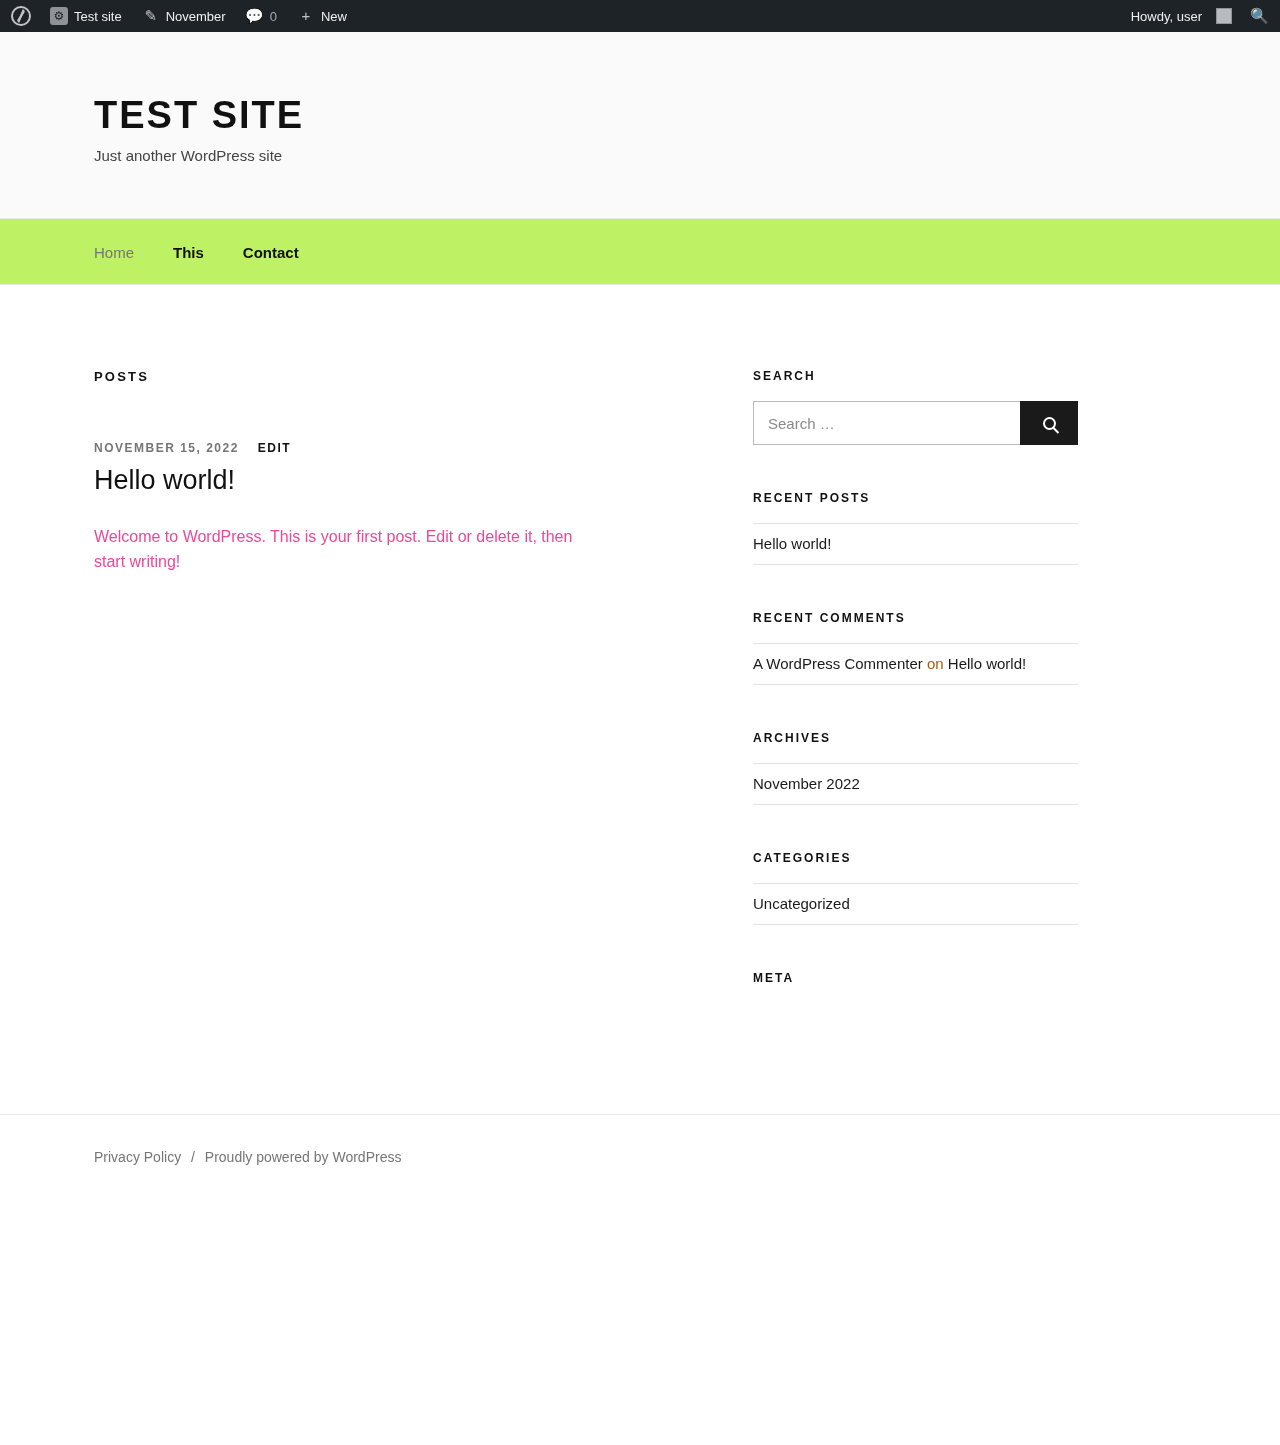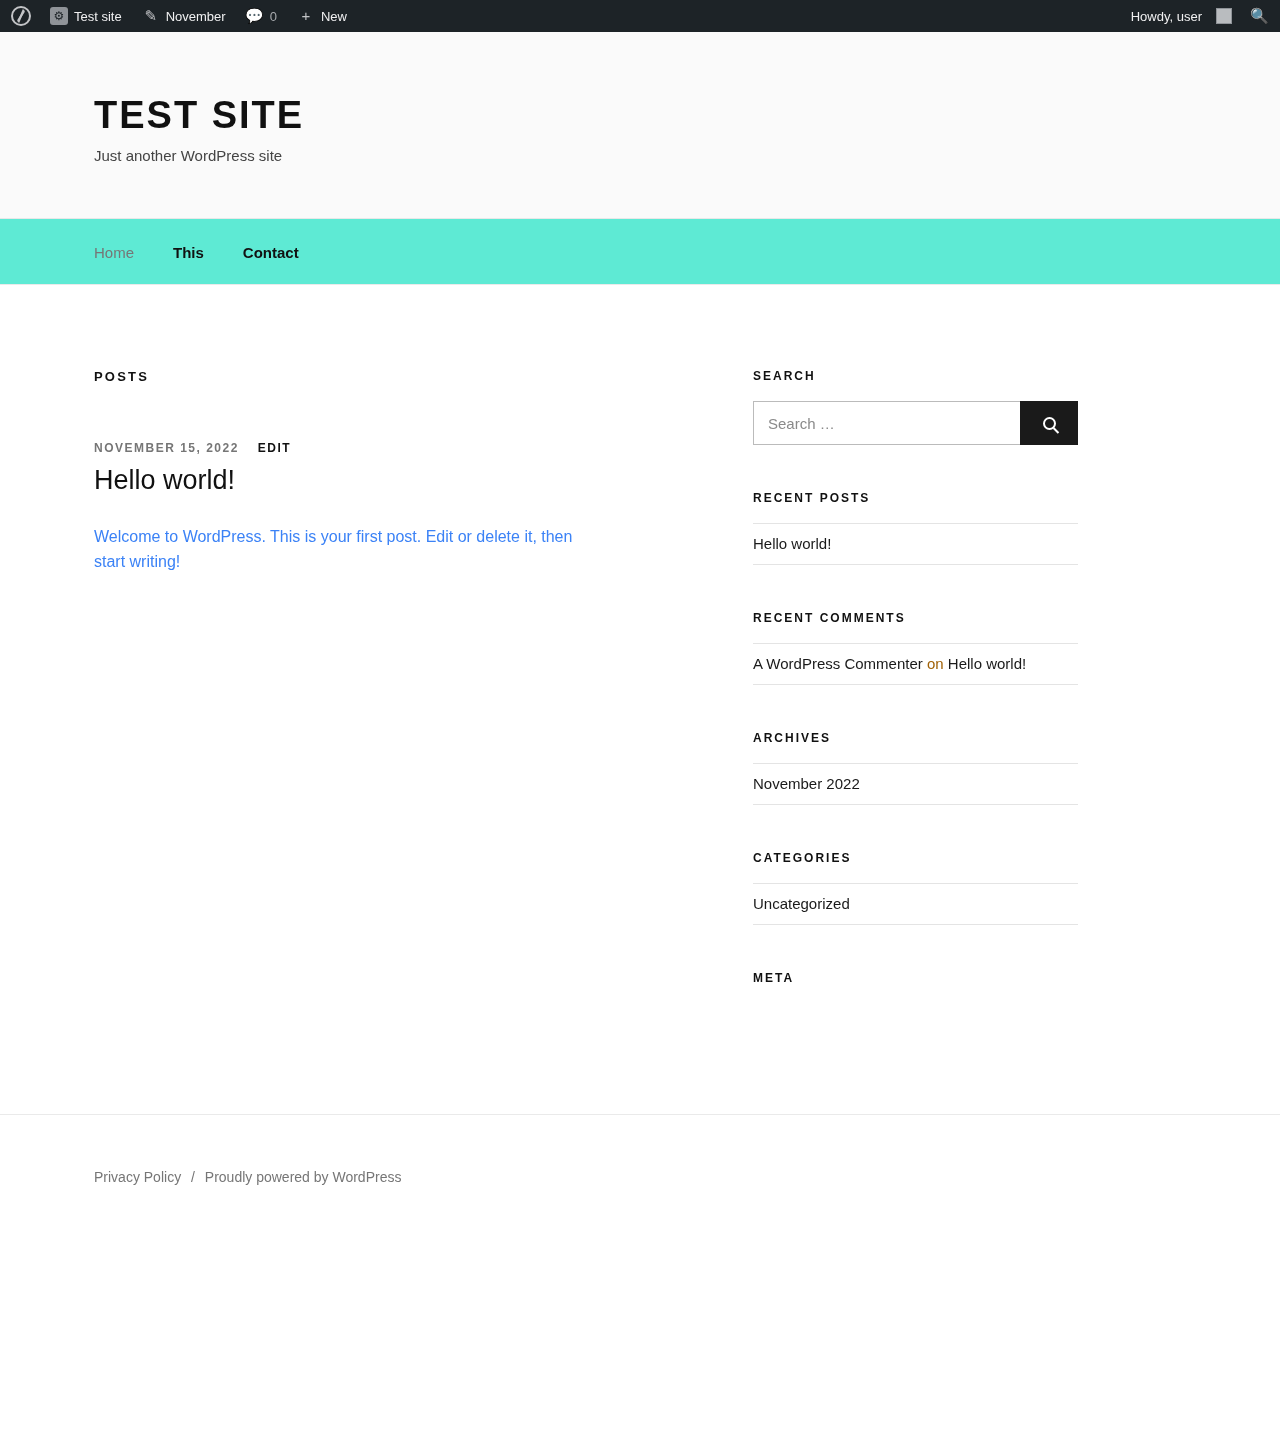--- a/index.html
+++ b/index.html
@@ -106,21 +106,21 @@
     text-transform: uppercase;
   }
   .site-desc {
     font-size: 15px;
     color: #444;
     margin: 0;
   }
 
   
   .site-nav {
-    background: #5eead4;
+    background: #bef264;
     border-bottom: 1px solid #eaeaea;
     height: 66px;
   }
   .nav-inner {
     width: 1092px;
     margin: 0 auto;
     display: flex;
     align-items: center;
     height: 66px;
     gap: 39px;
@@ -164,21 +164,21 @@
   .entry-title {
     font-size: 27px;
     font-weight: normal;
     margin: 0 0 26px 0;
     color: #111;
     line-height: 1.25;
   }
   .entry-content {
     font-size: 16px;
     line-height: 1.6;
-    color: #3b82f6;
+    color: #ec4899;
     max-width: 500px;
     margin: 0;
   }
 
   
   .widget { margin-bottom: 46px; }
   .widget-title {
     font-size: 12px;
     font-weight: bold;
     letter-spacing: 2px;
@@ -233,21 +233,21 @@
     color: #1a1a1a;
   }
   .widget-list li:first-child { border-top: 1px solid #e4e4e4; }
   .widget-list a { color: #1a1a1a; text-decoration: none; cursor: pointer; }
   .rc-on { color: #a16207; }
 
   
   .site-footer {
     border-top: 1px solid #eaeaea;
     margin-top: 83px;
-    padding: 54px 0;
+    padding: 34px 0;
   }
   .footer-inner {
     width: 1092px;
     margin: 0 auto;
     font-size: 14px;
     color: #767676;
     padding-left: 0;
   }
   .footer-inner a { color: #767676; text-decoration: none; cursor: pointer; }
   .sep { margin: 0 6px; }

